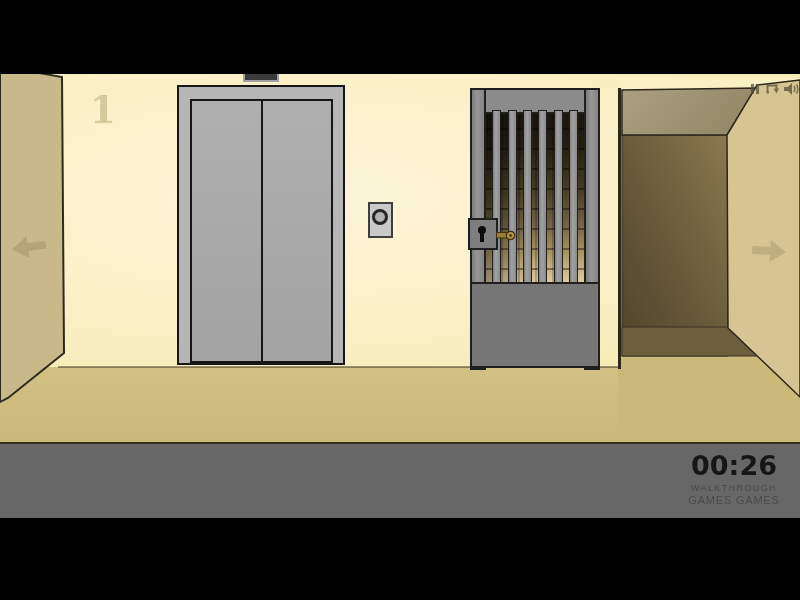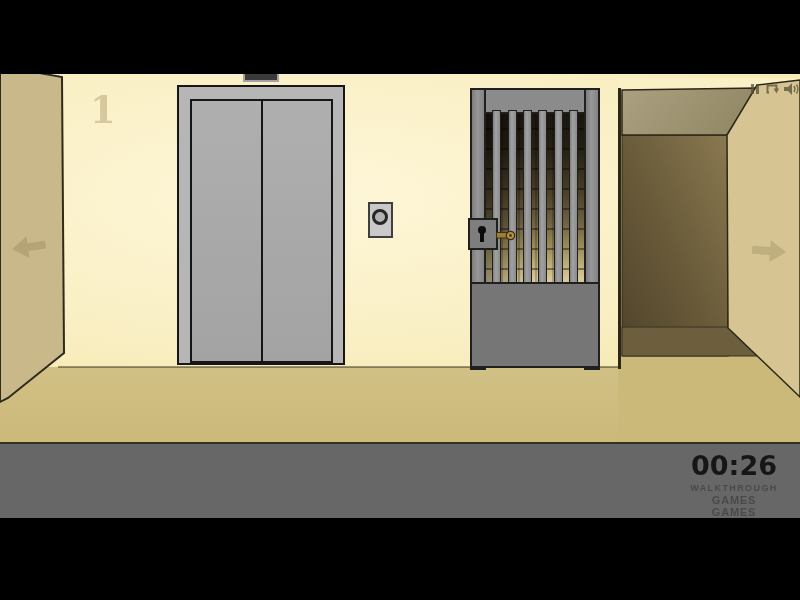--- a/index.html
+++ b/index.html
@@ -77,21 +77,21 @@
   
   .hud-icons{position:absolute;left:750px;top:83px;display:flex;gap:5px;align-items:center;opacity:.75;}
   .hud-icons>span{display:inline-flex;cursor:pointer;}
 
   
   .hud-band{position:absolute;left:0;top:442px;width:800px;height:76px;
          background:var(--hud-band,#676767);border-top:2px solid #35311f;box-sizing:border-box;}
   .timer-block{position:absolute;left:688px;top:6px;width:92px;text-align:center;}
   .timer{font-family:"DejaVu Sans",sans-serif;font-weight:bold;font-size:27px;
          color:var(--timer-text,#161616);letter-spacing:0;}
-  .hud-link{display:block;font-weight:bold;color:var(--link-text,#4a4a4a);
+  .hud-link{display:block;font-weight:normal;color:var(--link-text,#4a4a4a);
          text-decoration:none;cursor:pointer;}
   .hud-link.walkthrough{font-size:9px;letter-spacing:1.4px;margin-top:2px;}
   .hud-link.more-games{font-size:11px;letter-spacing:.8px;margin-top:1px;}
 </style>
 </head>
 <body>
 
 <div class="stage">
 
   <div class="floor"></div>

